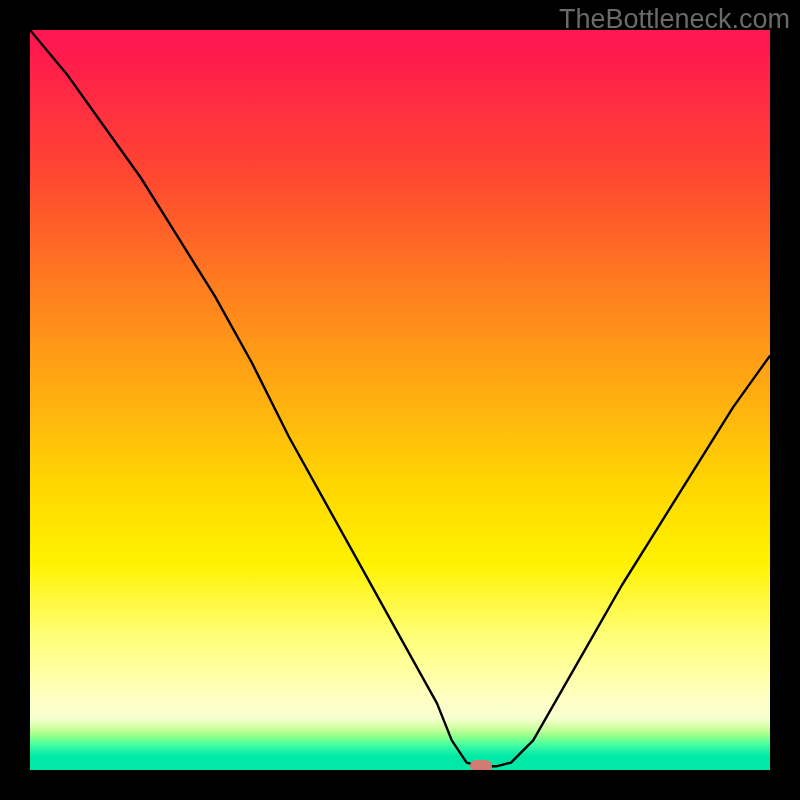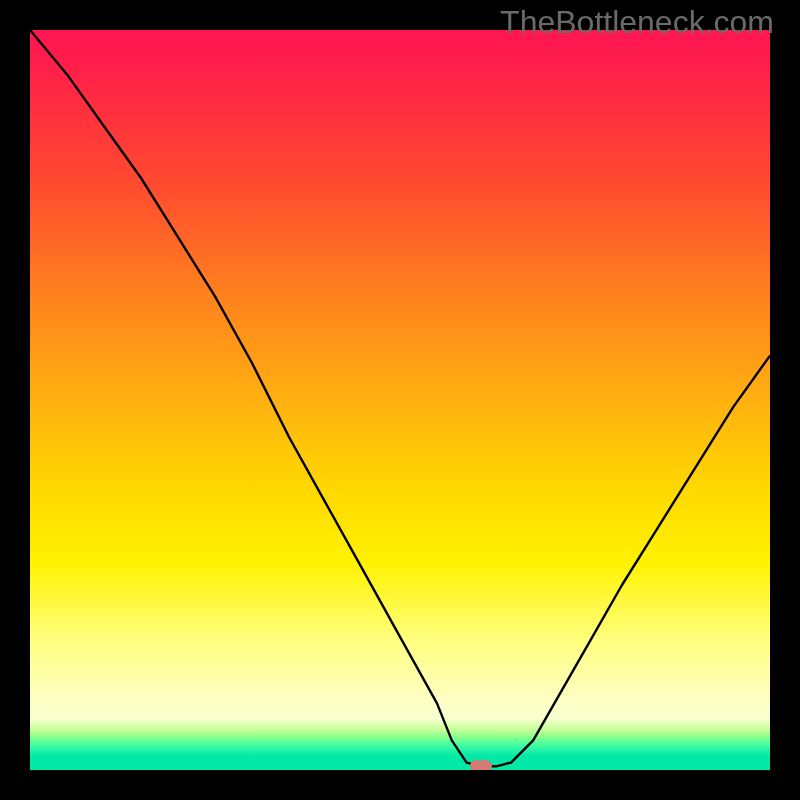--- a/index.html
+++ b/index.html
@@ -7,23 +7,23 @@
     padding: 0;
     width: 800px;
     height: 800px;
     background: #000;
     position: relative;
     font-family: Arial, sans-serif;
   }
   .watermark {
     position: absolute;
     top: 4px;
-    right: 26px;
+    right: 10px;
     color: #6a6a6a;
-    font-size: 32px;
+    font-size: 27px;
     font-weight: 500;
     letter-spacing: 0px;
     z-index: 10;
   }
   .plot-area {
     position: absolute;
     left: 30px;
     top: 30px;
     width: 740px;
     height: 740px;

